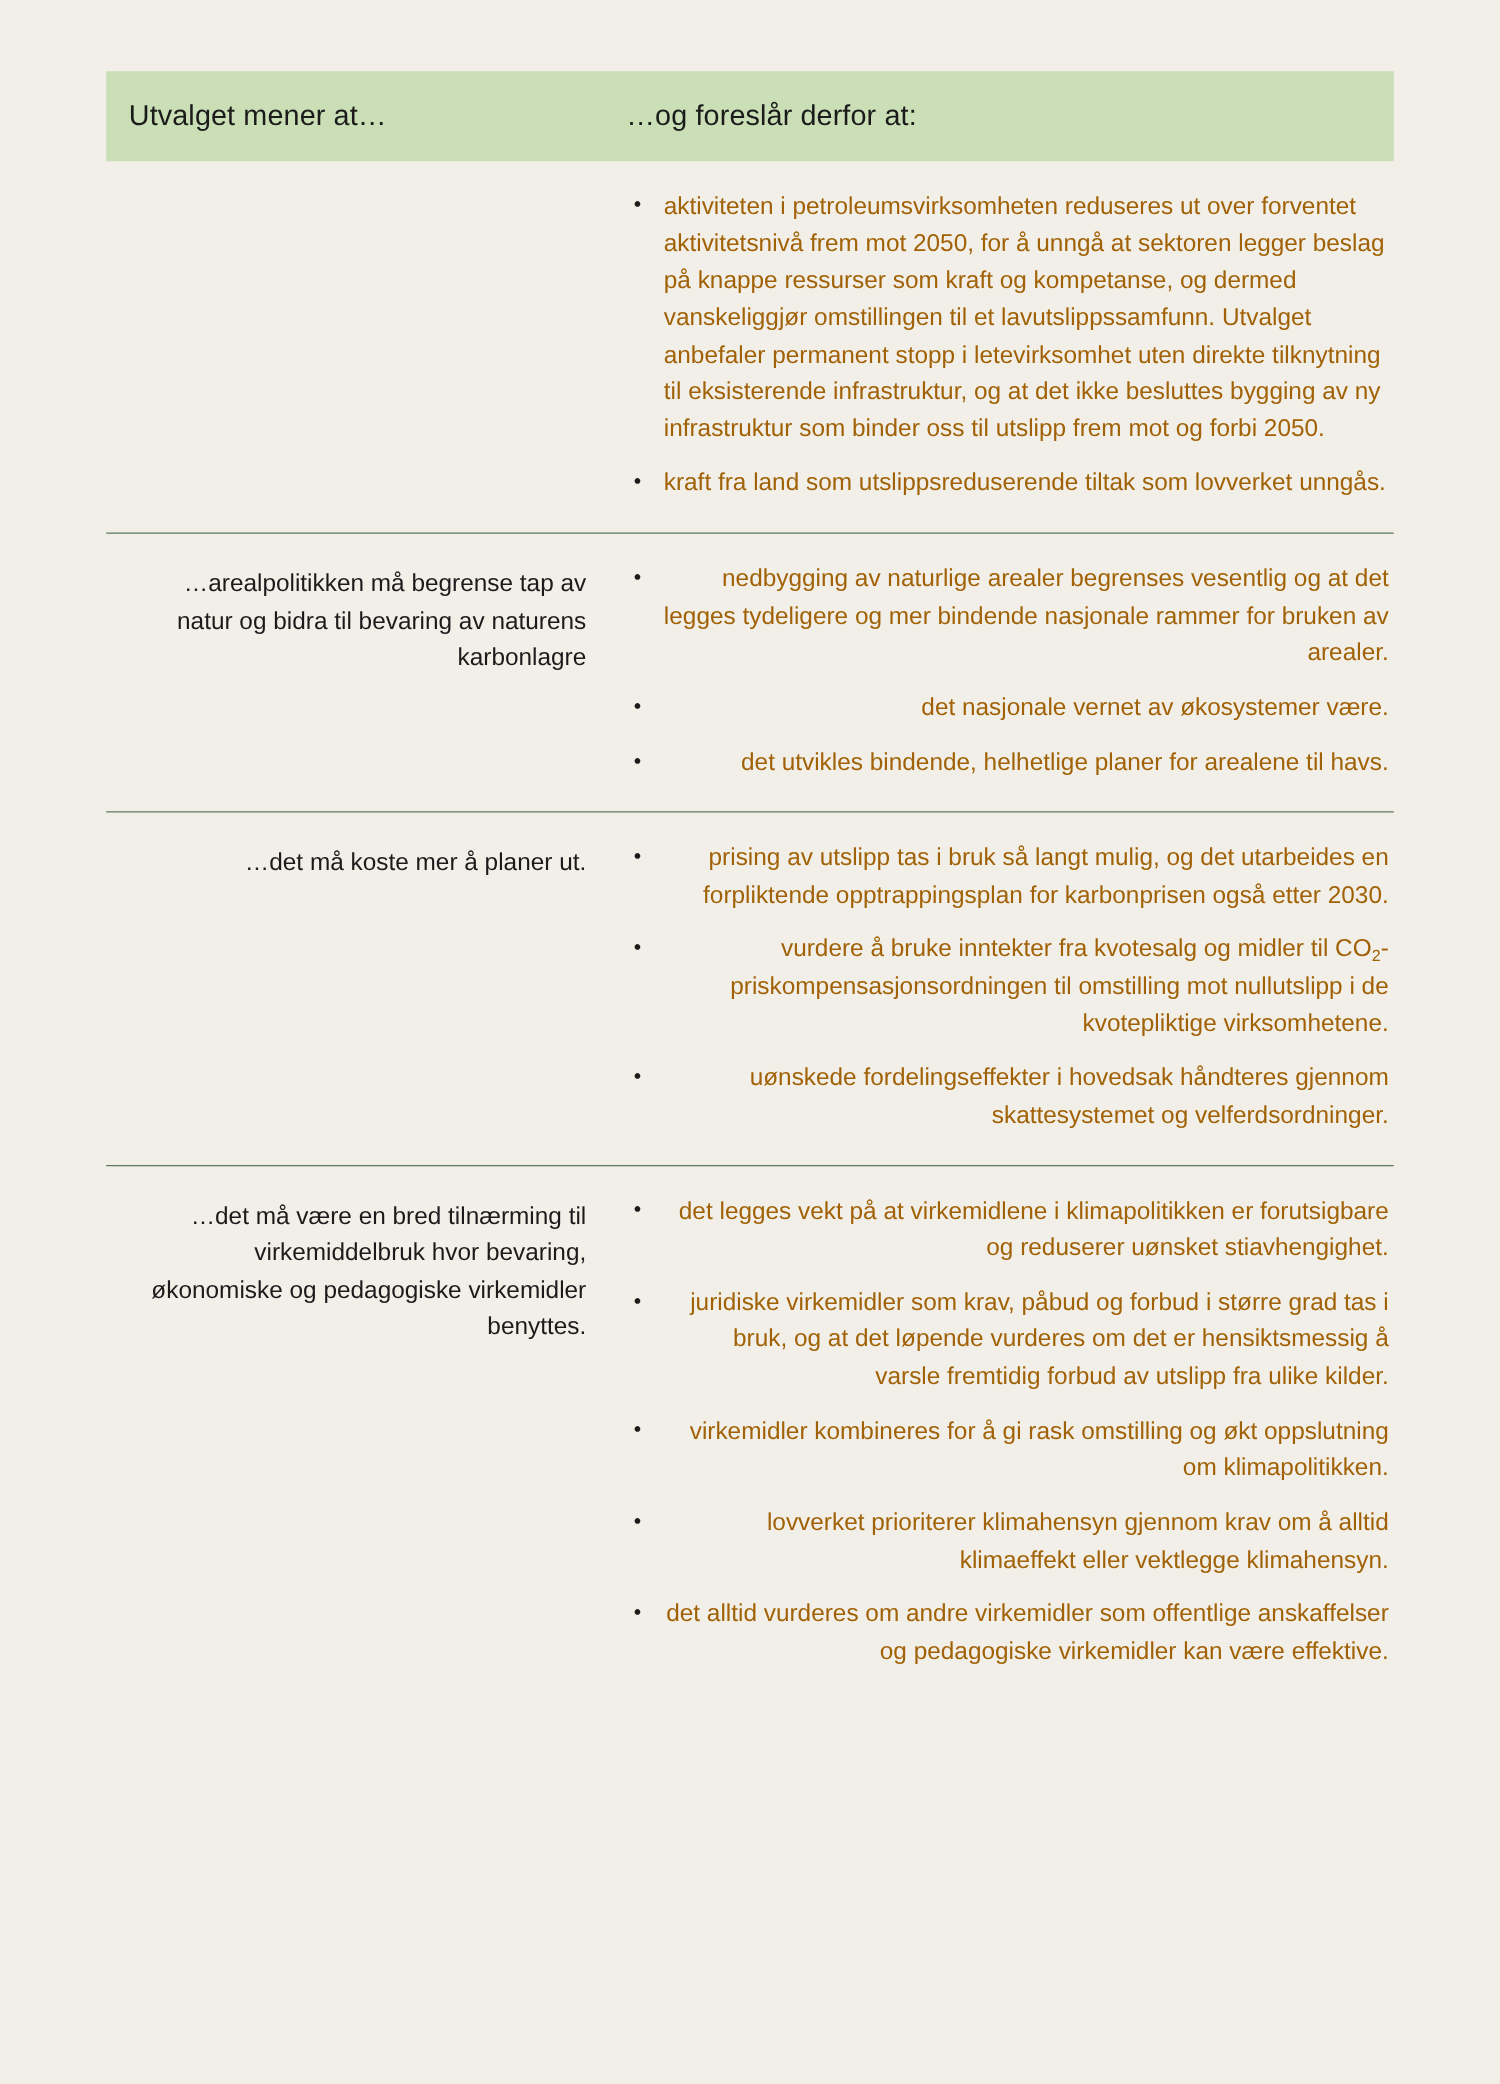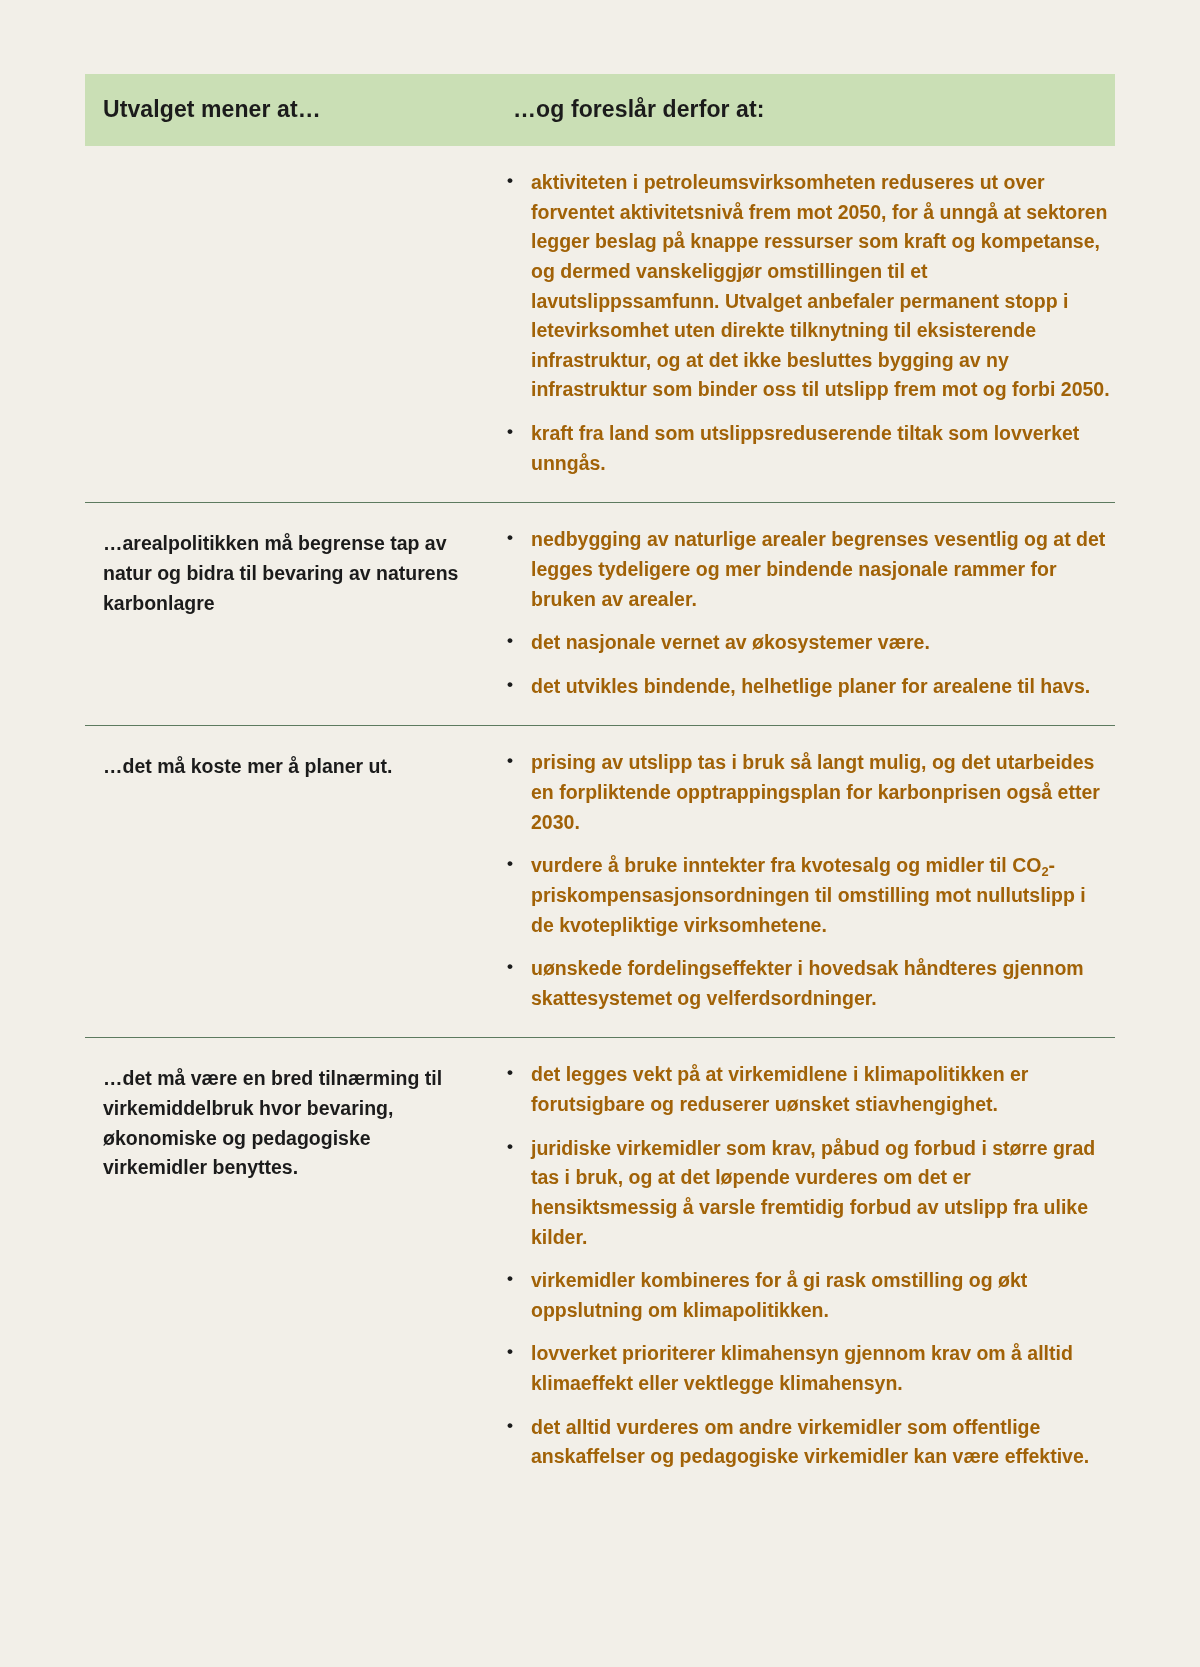--- a/index.html
+++ b/index.html
@@ -12,48 +12,48 @@
     background: #f2efe8;
     font-family: "Liberation Sans", "DejaVu Sans", sans-serif;
     color: #1b1b1b;
     overflow: hidden;
   }
 
   .table-wrap {
     position: relative;
     width: 1030px;
     margin: 0 auto;
-    padding-top: 74px;
+    padding-top: 57px;
     box-sizing: content-box;
-    font-weight: bold;
   }
 
   
   .thead {
     display: flex;
     background: #cadfb5;
     height: 72px;
     align-items: center;
   }
   .thead .th {
     font-size: 23px;
     letter-spacing: 0.1px;
     color: #1b1b1b;
     padding-bottom: 2px;
   }
   .th-left  { width: 410px; padding-left: 18px; box-sizing: border-box; }
-  .th-right { flex: 1; padding-left: 6px; margin-left: 12px; }
+  .th-right { flex: 1; padding-left: 6px; }
 
   
   .trow {
     display: flex;
     align-items: flex-start;
   }
   .trow + .trow {
     border-top: 1.6px solid #5d7a5f;
+    text-align: right;
   }
   .cell-left {
     width: 410px;
     box-sizing: border-box;
     padding: 26px 26px 26px 18px;
     font-size: 19.5px;
     line-height: 1.52;
     color: #1b1b1b;
   }
   .cell-right {

